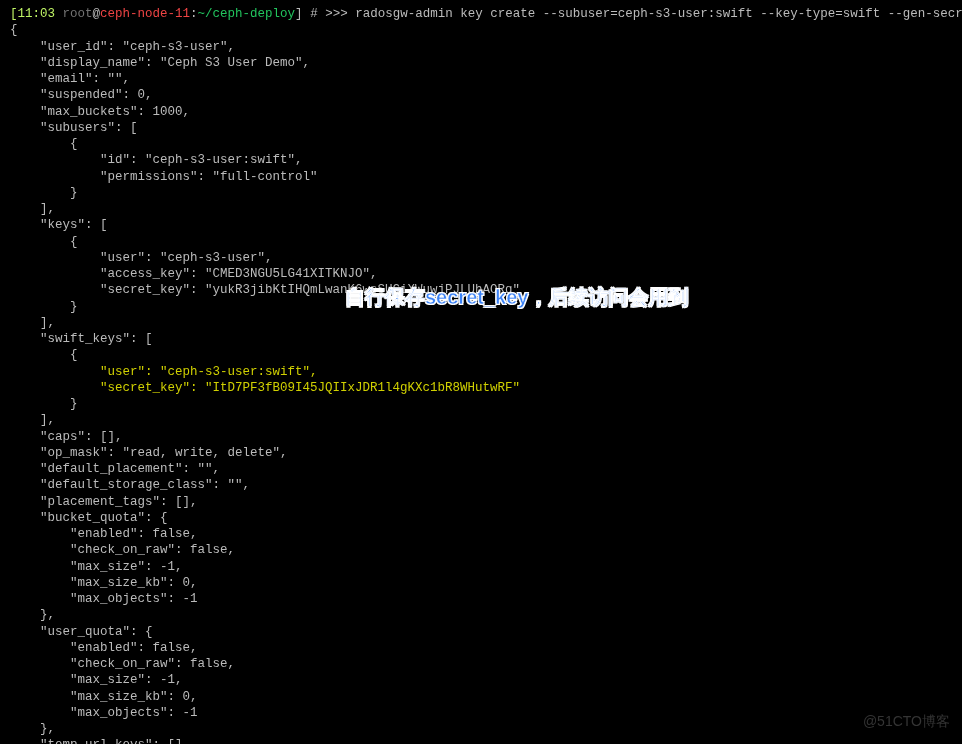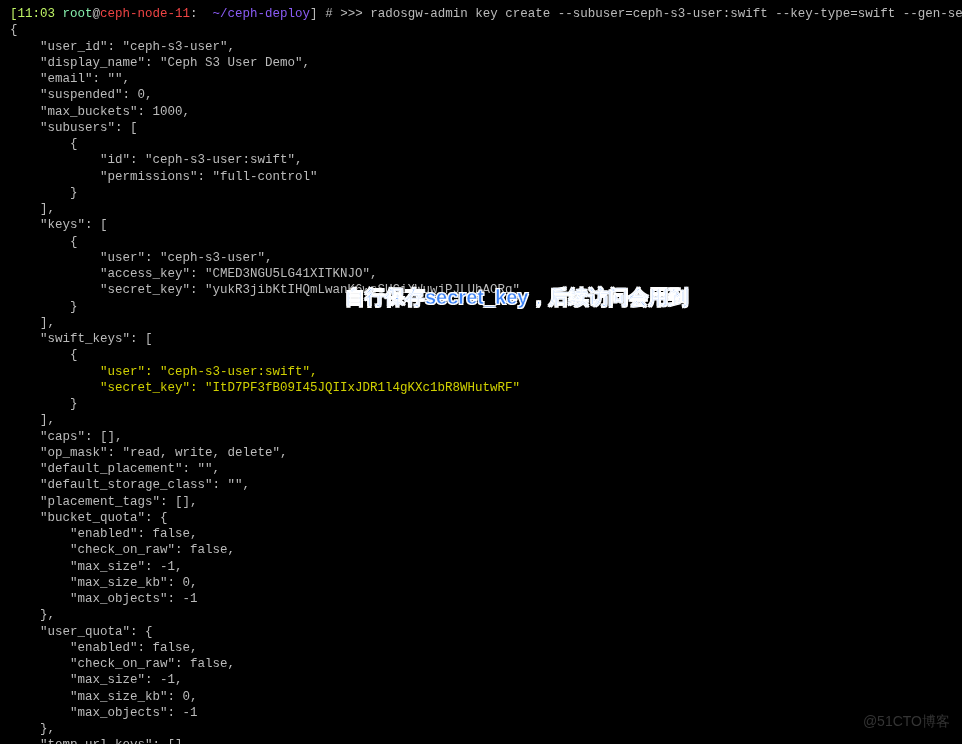--- a/index.html
+++ b/index.html
@@ -10,25 +10,25 @@
       font-size: 12.5px;
       line-height: 1.3;
       padding: 6px 10px;
       width: 962px;
       height: 744px;
       overflow: hidden;
       position: relative;
     }
     .prompt-line { white-space: pre; }
     .time { color: #bef264; }
-    .user { color: #86efac; }
+    .user { color: #737373; }
     .at { color: #bbbbbb; }
     .host { color: #ef4444; }
     .colon { color: #bbbbbb; }
-    .path { color: #8b5cf6; margin-left: 15px; }
+    .path { color: #22c55e; }
     .bracket { color: #bbbbbb; }
     .prompt-symbol { color: #bbbbbb; }
     .command { color: #bbbbbb; }
     .json-body { white-space: pre; color: #bbbbbb; }
     .hl-line { color: #d0d000; }
     .annotation {
       position: absolute;
       top: 284px;
       left: 345px;
       font-family: "Microsoft YaHei", "SimHei", sans-serif;

